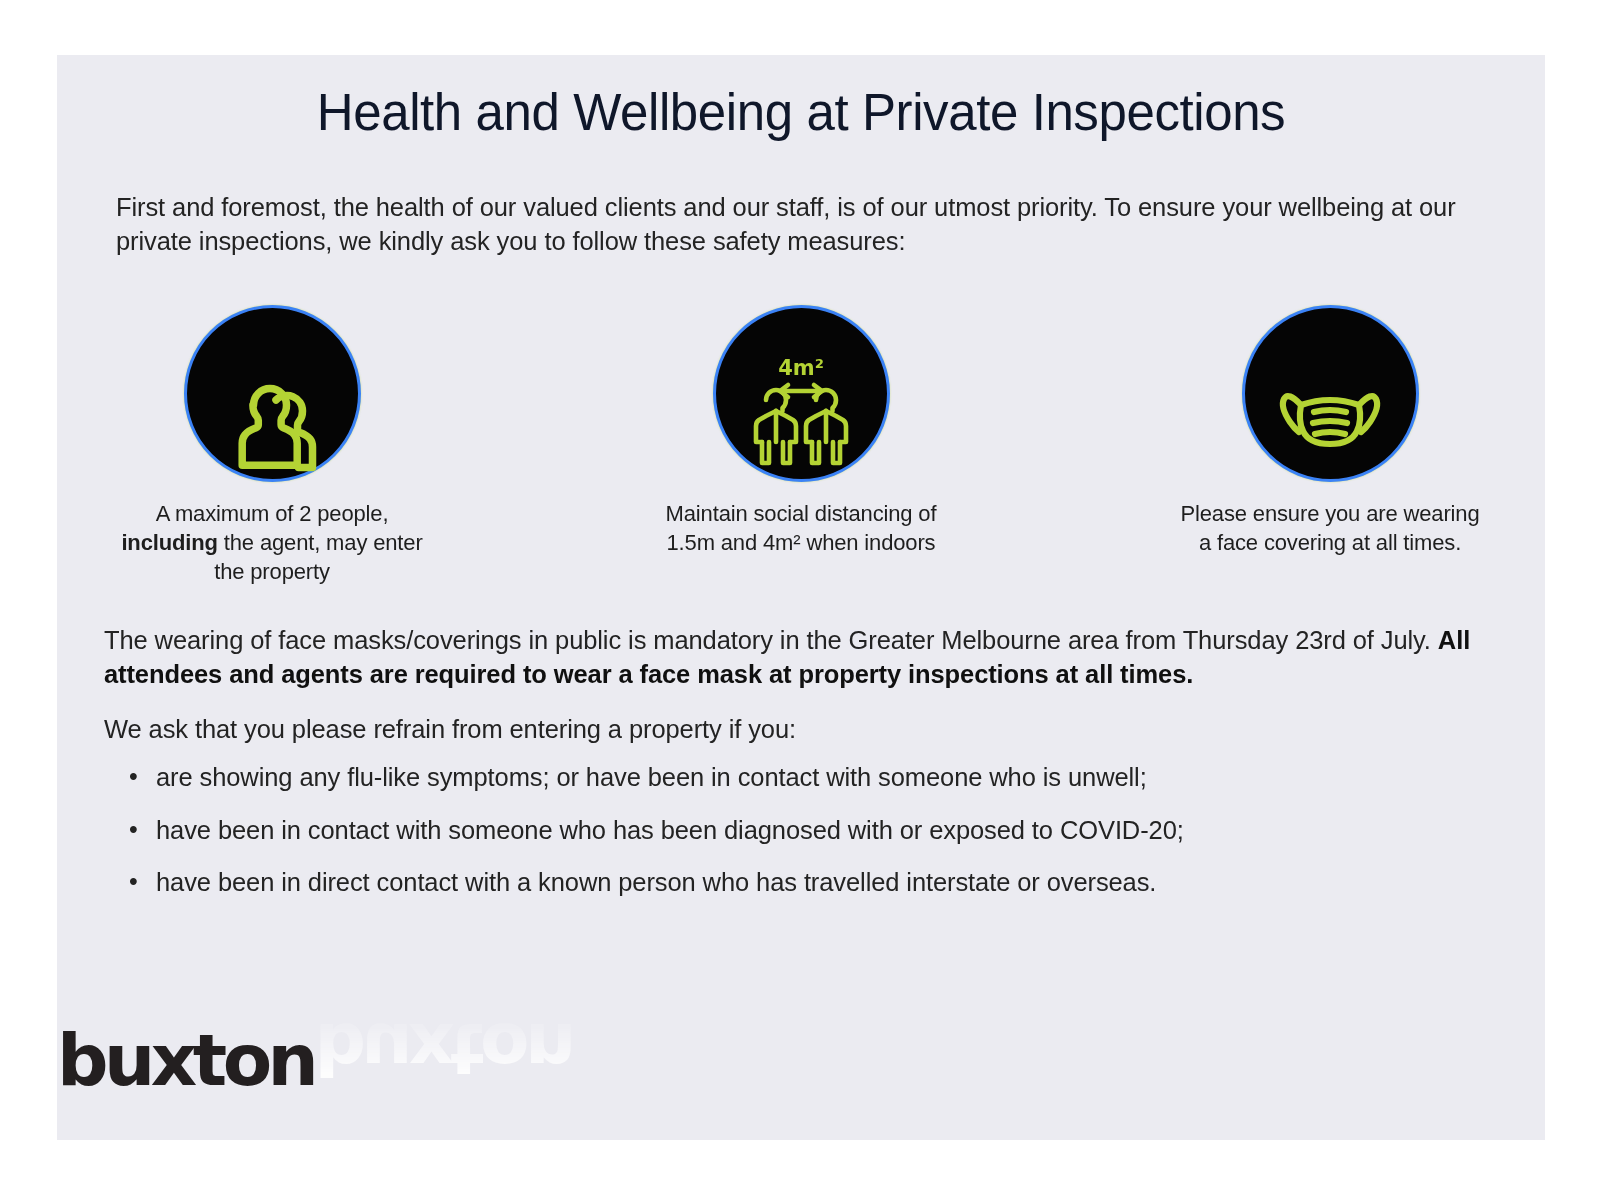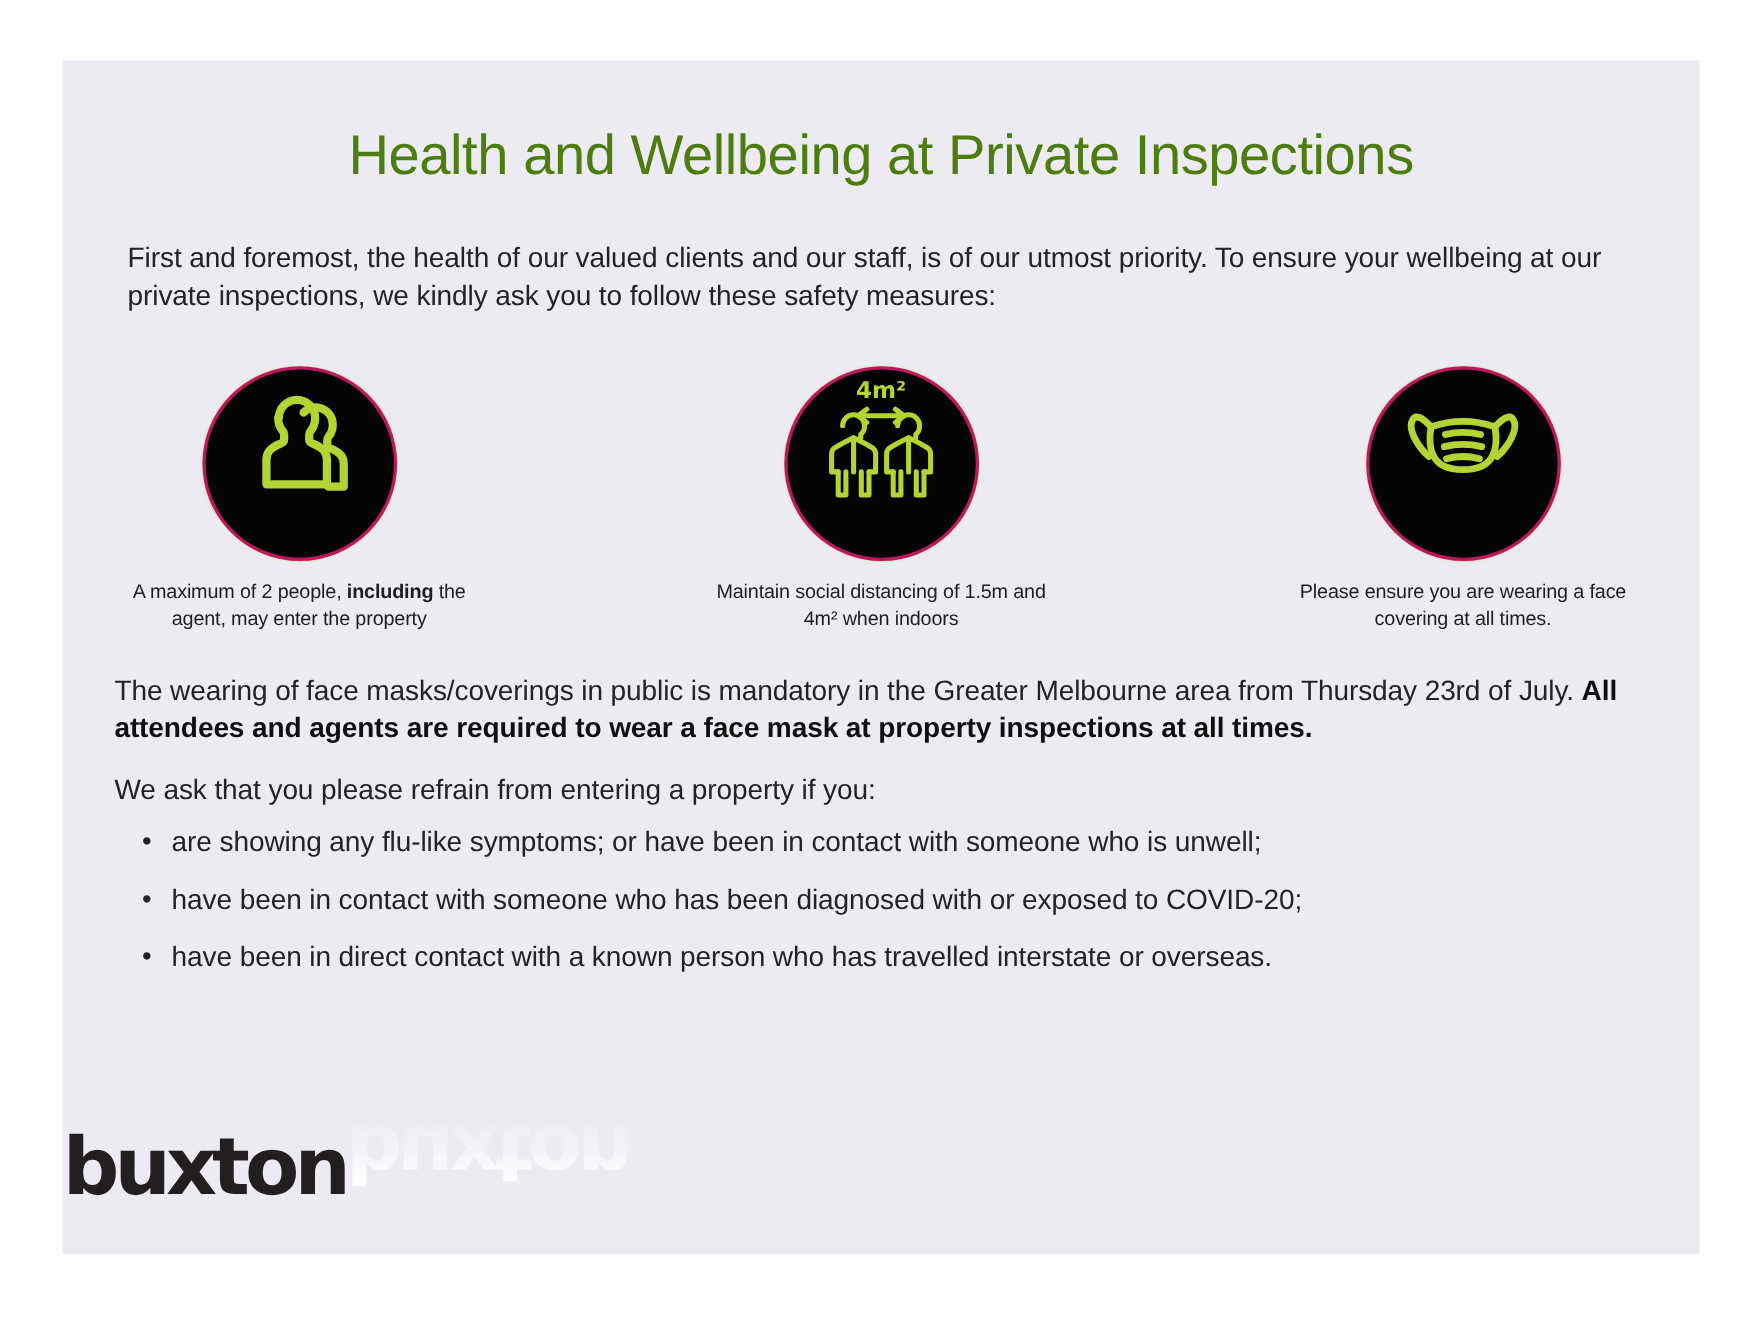--- a/index.html
+++ b/index.html
@@ -23,27 +23,27 @@
     width: 1488px;
     height: 1085px;
     background: #ebebf1;
     box-sizing: border-box;
     overflow: hidden;
   }
 
   
   .poster-title {
     margin: 0;
-    padding-top: 58px;
+    padding-top: 30px;
     text-align: center;
     font-family: "Liberation Sans", sans-serif;
     font-size: 51px;
     font-weight: 400;
     letter-spacing: -0.4px;
-    color: #4d7c0f;
+    color: #0f172a;
     line-height: 1.1;
   }
 
   
   .intro {
     margin: 12px;
     padding: 38px 21px 0 47px;
     font-size: 25.5px;
     line-height: 1.33;
     color: #232323;
@@ -62,34 +62,34 @@
     width: 310px;
     display: flex;
     flex-direction: column;
     align-items: center;
   }
   .icon-badge {
     width: 177px;
     height: 177px;
     border-radius: 50%;
     background: #050505;
-    border: 3px solid #be185d;
+    border: 3px solid #3b82f6;
     box-sizing: border-box;
     display: flex;
-    align-items: flex-start;
+    align-items: flex-end;
     justify-content: center;
     box-shadow: 0 0 2px rgba(180,211,52,0.6);
   }
   .icon-badge svg { display: block; }
 
   .icon-caption {
     margin: 0;
     padding-top: 17px;
     text-align: center;
-    font-size: 18px;
+    font-size: 22px;
     line-height: 1.33;
     color: #1e1e1e;
     font-weight: 400;
     letter-spacing: -0.15px;
   }
   .icon-caption b { font-weight: 700; }
 
   
   .lower {
     padding: 37px 47px 0 47px;

